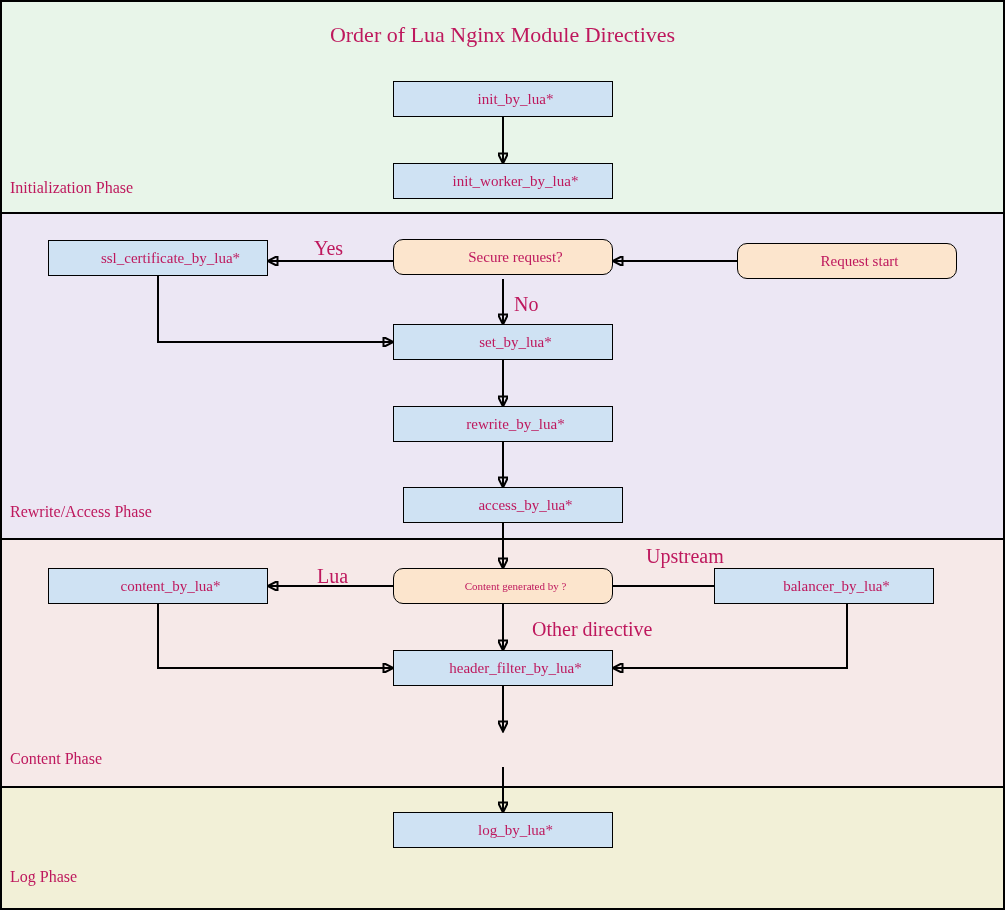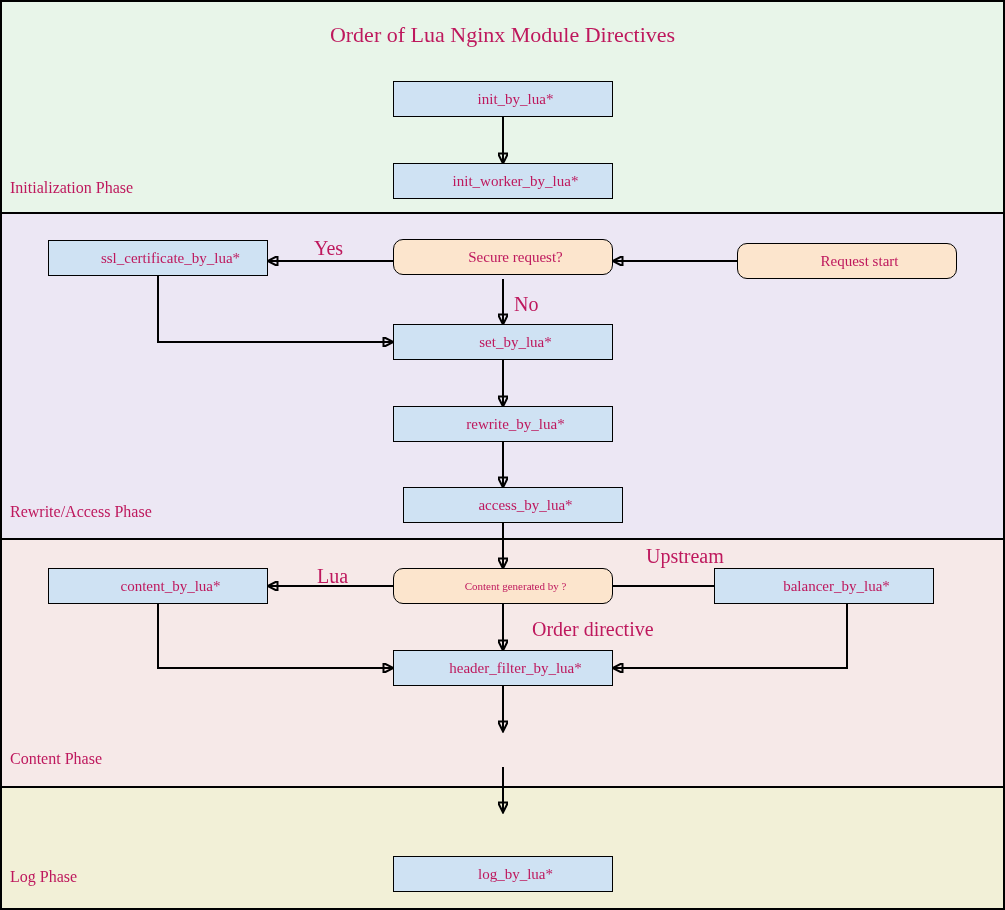--- a/index.html
+++ b/index.html
@@ -76,33 +76,33 @@
     <path d="M158,604 L158,668 L393,668" marker-end="url(#ah)"></path>
     <path d="M847,604 L847,668 L613,668" marker-end="url(#ah)"></path>
     <path d="M503,686 L503,731" marker-end="url(#ah)"></path>
     <path d="M503,767 L503,812" marker-end="url(#ah)"></path>
   </svg>
 
   <span class="edge-label" style="left:314px;top:237px;">Yes</span>
   <span class="edge-label" style="left:514px;top:293px;">No</span>
   <span class="edge-label" style="left:317px;top:565px;">Lua</span>
   <span class="edge-label" style="left:636px;top:545px;margin-left:10px;">Upstream</span>
-  <span class="edge-label" style="left:532px;top:618px;">Order directive</span>
+  <span class="edge-label" style="left:532px;top:618px;">Other directive</span>
 
   <div class="node process" style="left:393px;top:81px;">init_by_lua*</div>
   <div class="node process" style="left:393px;top:163px;">init_worker_by_lua*</div>
 
   <div class="node process" style="left:48px;top:240px;">ssl_certificate_by_lua*</div>
   <div class="node terminal" style="left:393px;top:231px;margin-top:8px;">Secure request?</div>
   <div class="node terminal" style="left:737px;top:243px;">Request start</div>
   <div class="node process" style="left:393px;top:324px;">set_by_lua*</div>
   <div class="node process" style="left:393px;top:406px;">rewrite_by_lua*</div>
   <div class="node process" style="left:393px;top:487px;margin-left:10px;">access_by_lua*</div>
 
   <div class="node process" style="left:48px;top:568px;">content_by_lua*</div>
   <div class="node terminal small-text" style="left:393px;top:568px;">Content generated by ?</div>
   <div class="node process" style="left:714px;top:568px;">balancer_by_lua*</div>
   <div class="node process" style="left:393px;top:650px;">header_filter_by_lua*</div>
 
-  <div class="node process" style="left:393px;top:856px;">log_by_lua*</div>
+  <div class="node process" style="left:393px;top:812px;">log_by_lua*</div>
 
   <div class="outline"></div>
 </div>
 
 </body></html>

